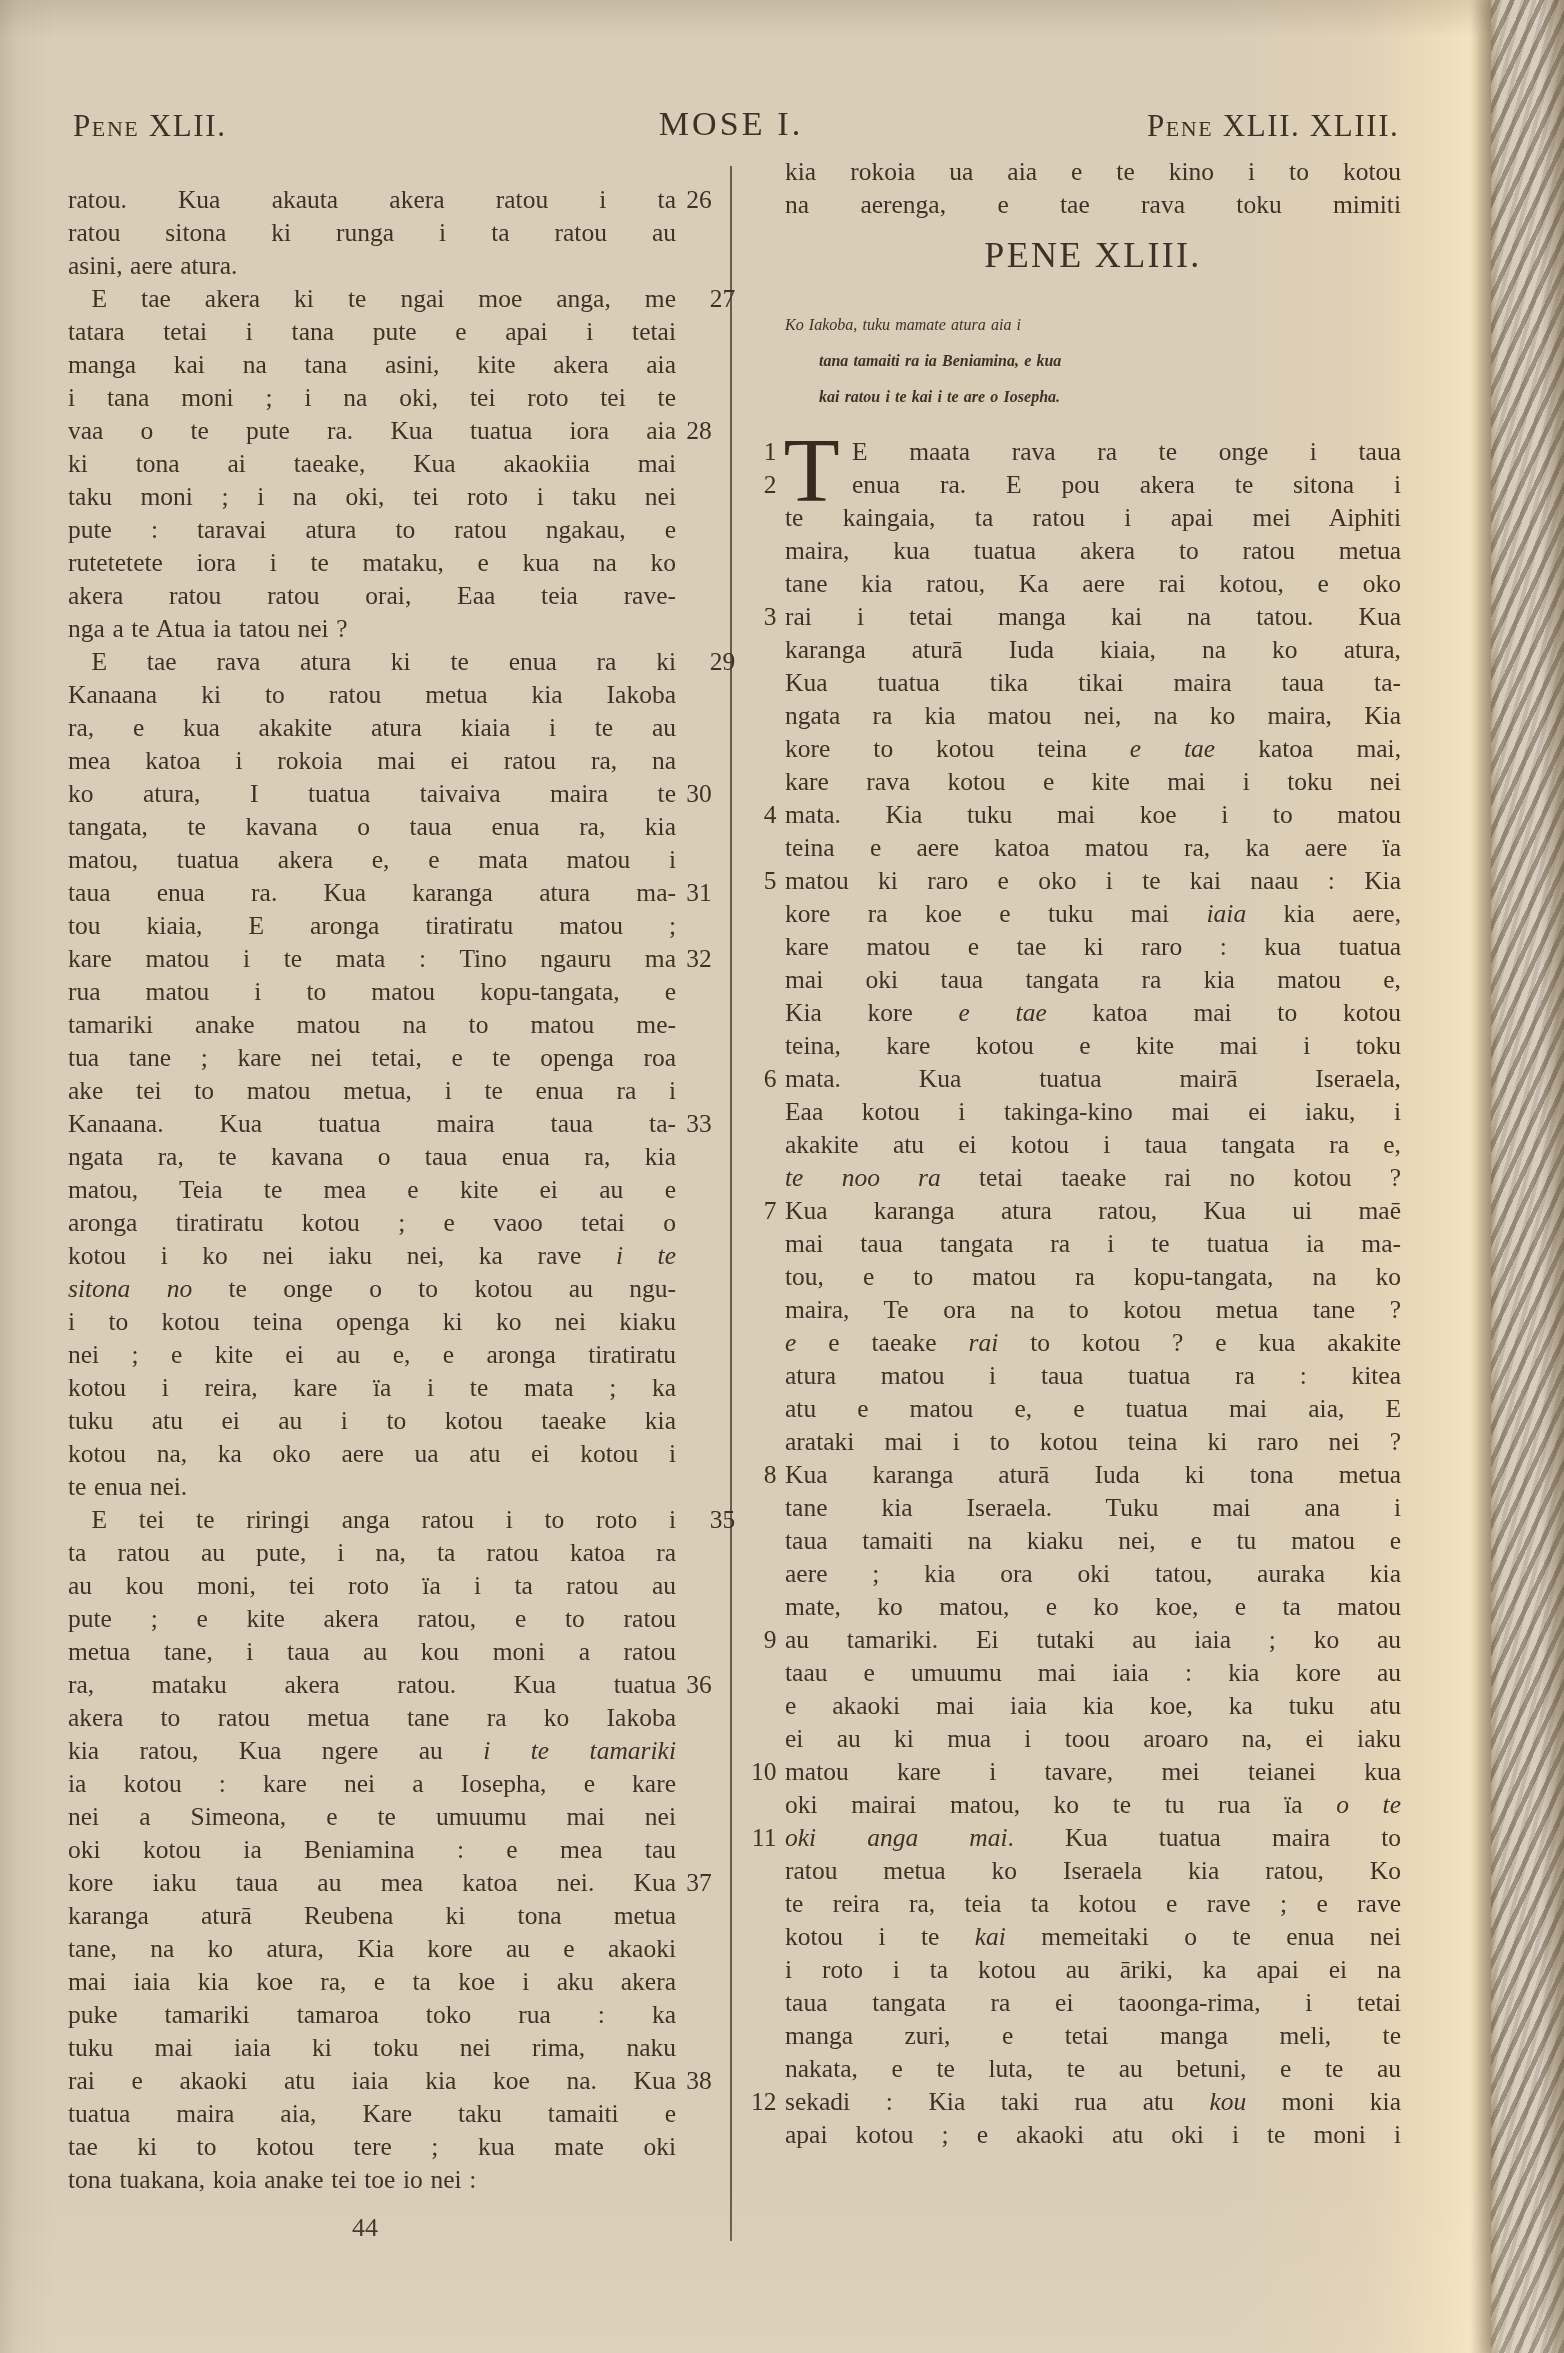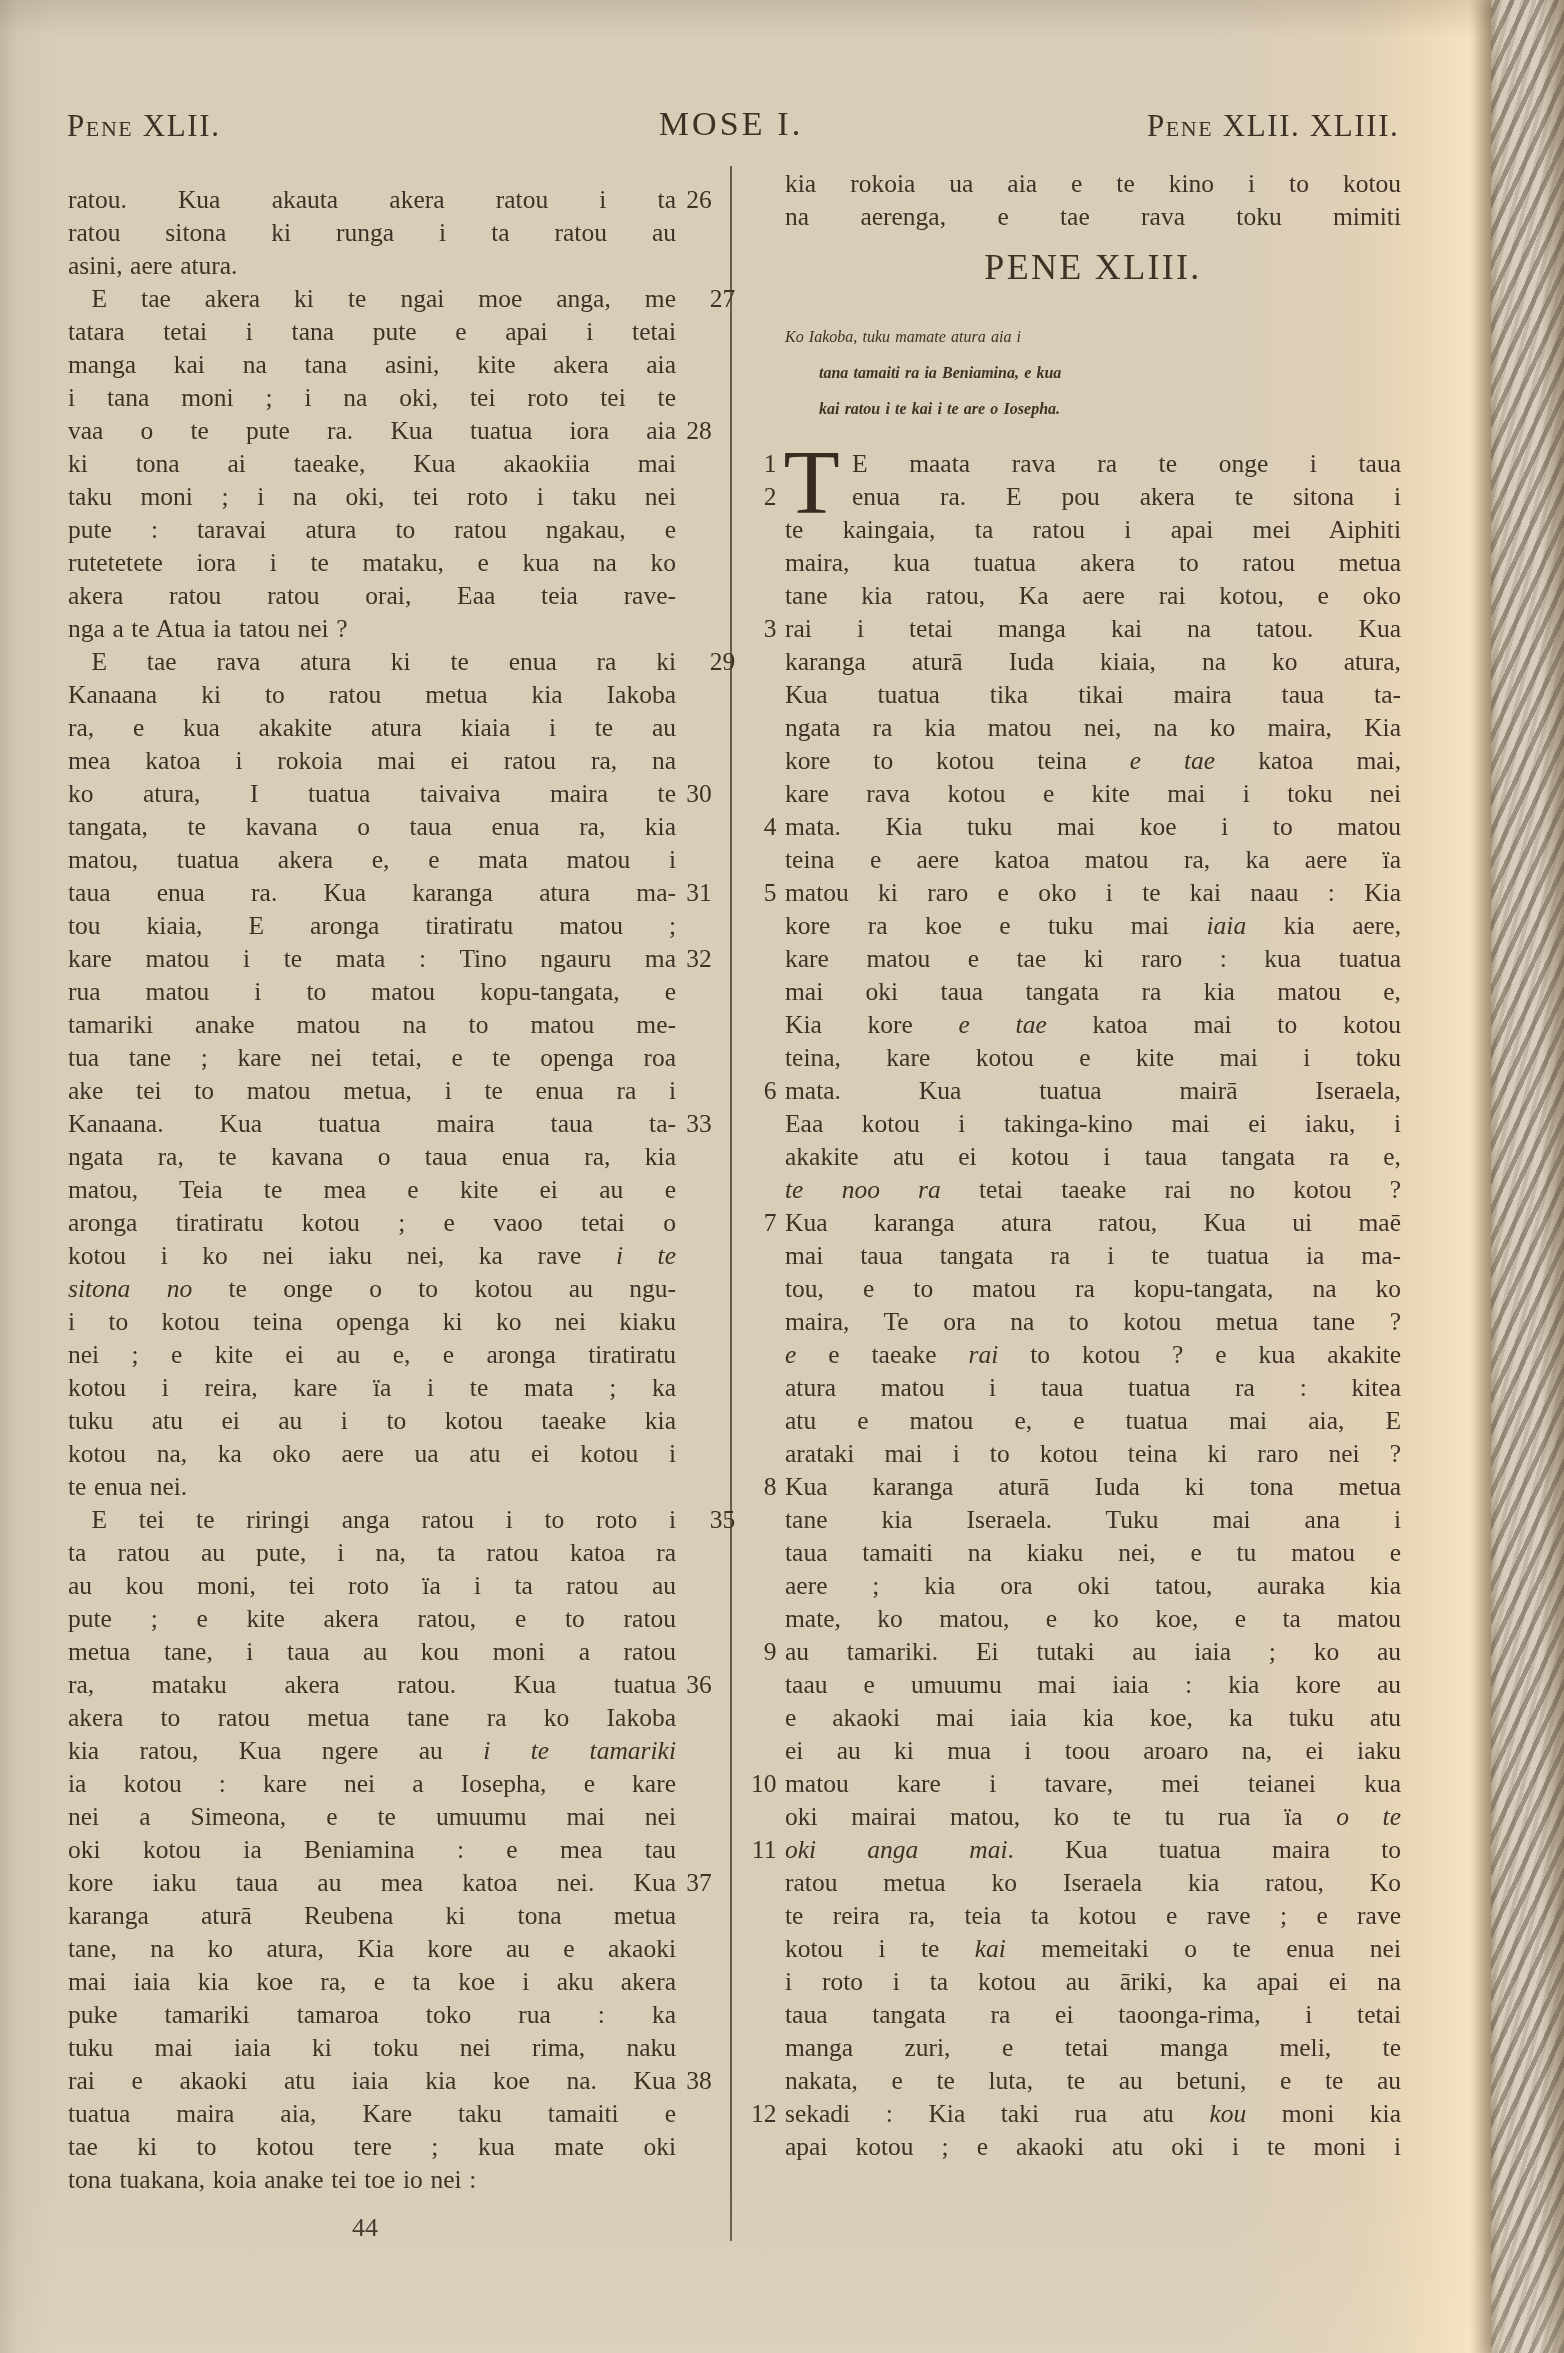--- a/index.html
+++ b/index.html
@@ -24,27 +24,27 @@
       repeating-linear-gradient(115deg,
         rgba(104,92,74,0) 0 3.9px, rgba(98,86,68,.50) 3.9px 8.6px, rgba(104,92,74,0) 8.6px 13.3px),
       repeating-linear-gradient(105deg,
         rgba(120,106,86,0) 0 7px, rgba(120,106,86,.22) 7px 11px),
       linear-gradient(90deg, #b5a68c 0, #d6cbba 7.8px, #d8cec0 49px, #9c8c74 74px);
     box-shadow:-7.8px 0 12.5px rgba(92,72,48,.30);
   }
   .runhead{position:absolute;top:108px;left:61px;width:1340px;height:50px;}
   .rh{position:absolute;top:0;letter-spacing:1.6px;}
   .rh-sc{font-variant:small-caps;font-size:31px;}
-  .rh-left{left:6px;}
+  .rh-left{left:12px;}
   .rh-center{left:50%;transform:translateX(-50%);font-size:34px;letter-spacing:3.1px;top:-3.1px;}
   .rh-right{right:1.6px;}
   .divider{position:absolute;left:730px;top:166px;width:1.6px;height:2075px;background:rgba(74,59,43,.78);}
   .col{position:absolute;font-size:25.5px;}
   .col-left{left:68px;top:167px;width:608px;line-height:33px;margin-top:16px;}
-  .col-right{left:785px;top:167px;width:616px;line-height:33px;}
+  .col-right{left:785px;top:155px;width:616px;line-height:33px;}
   .tline{position:relative;text-align:justify;text-align-last:justify;word-spacing:1.2px;white-space:normal;}
   .tline.nj{text-align-last:left;}
   .tline.ind{text-indent:23.5px;}
   .tline em{font-style:italic;}
   .v{position:absolute;top:0;font-style:normal;}
   .v-r{left:100%;padding-left:10.2px;}
   .v-l{right:100%;padding-right:8.6px;}
   .pagenum{position:absolute;left:61px;top:2213px;width:608px;text-align:center;font-size:26px;color:#41342a;}
   .ch-head{margin-top:17px;height:38px;font-size:36px;letter-spacing:2.3px;text-align:center;text-align-last:center;line-height:34px;}
   .summary{margin-top:31px;line-height:36px;font-style:italic;font-size:16px;width:595px;}

